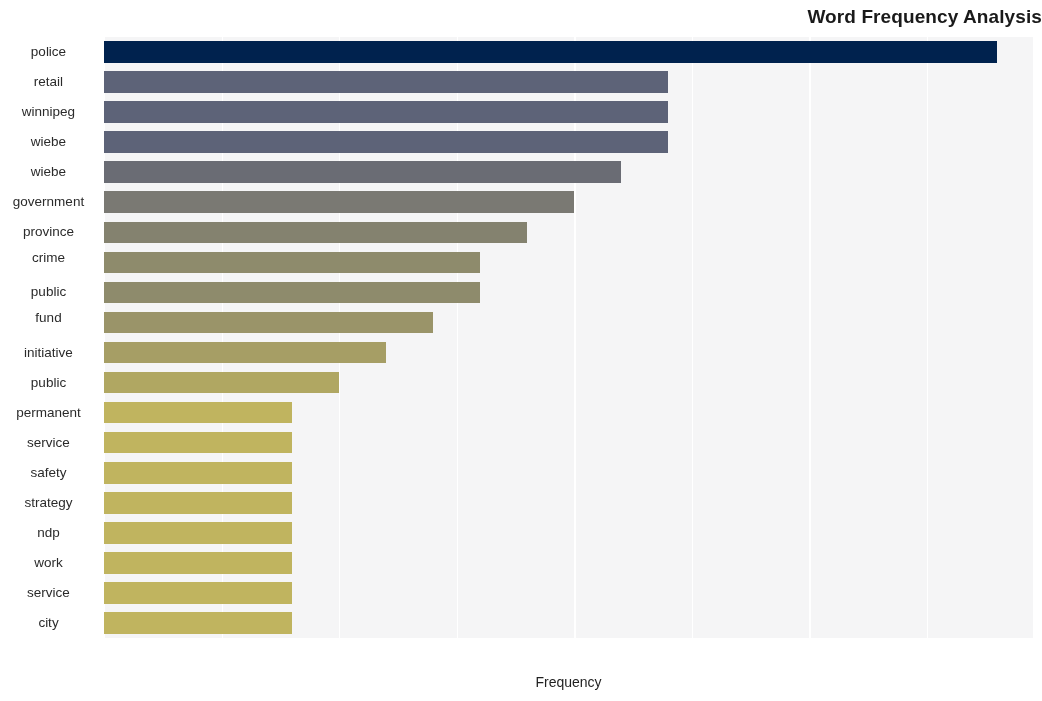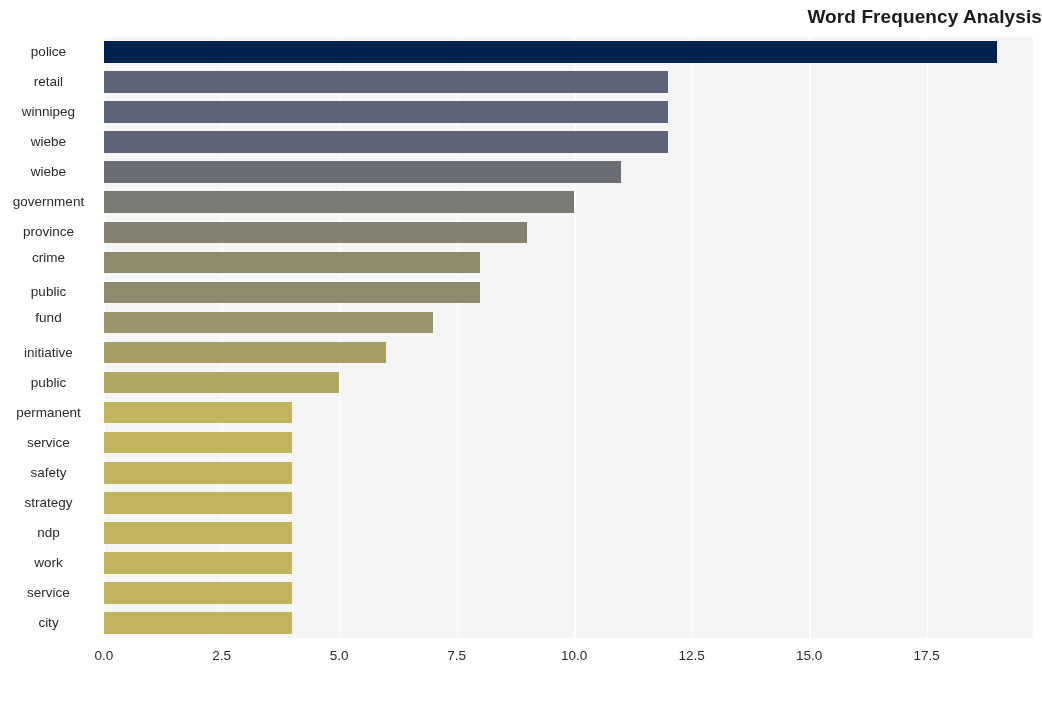--- a/index.html
+++ b/index.html
@@ -217,25 +217,16 @@
       <div class="ytick" style="top: 368.625px;">permanent</div>
       <div class="ytick" style="top: 398.675px;">service</div>
       <div class="ytick" style="top: 428.725px;">safety</div>
       <div class="ytick" style="top: 458.775px; margin-left: 8px;">strategy</div>
       <div class="ytick" style="top: 488.825px;">ndp</div>
       <div class="ytick" style="top: 518.875px;">work</div>
       <div class="ytick" style="top: 548.925px;">service</div>
       <div class="ytick" style="top: 578.975px;">city</div>
     </div>
 
-  <div id="xtick-layer">
-      <div class="xtick" style="left: 104px;">0.0</div>
-      <div class="xtick" style="left: 221.535px;">2.5</div>
-      <div class="xtick" style="left: 339.071px;">5.0</div>
-      <div class="xtick" style="left: 456.606px;">7.5</div>
-      <div class="xtick" style="left: 574.142px;">10.0</div>
-      <div class="xtick" style="left: 691.677px;">12.5</div>
-      <div class="xtick" style="left: 809.213px;">15.0</div>
-      <div class="xtick" style="left: 926.748px;">17.5</div>
-    </div>
-
+
+  <div id="xlabel">Frequency</div>
 
 </div>
 
 </body></html>

